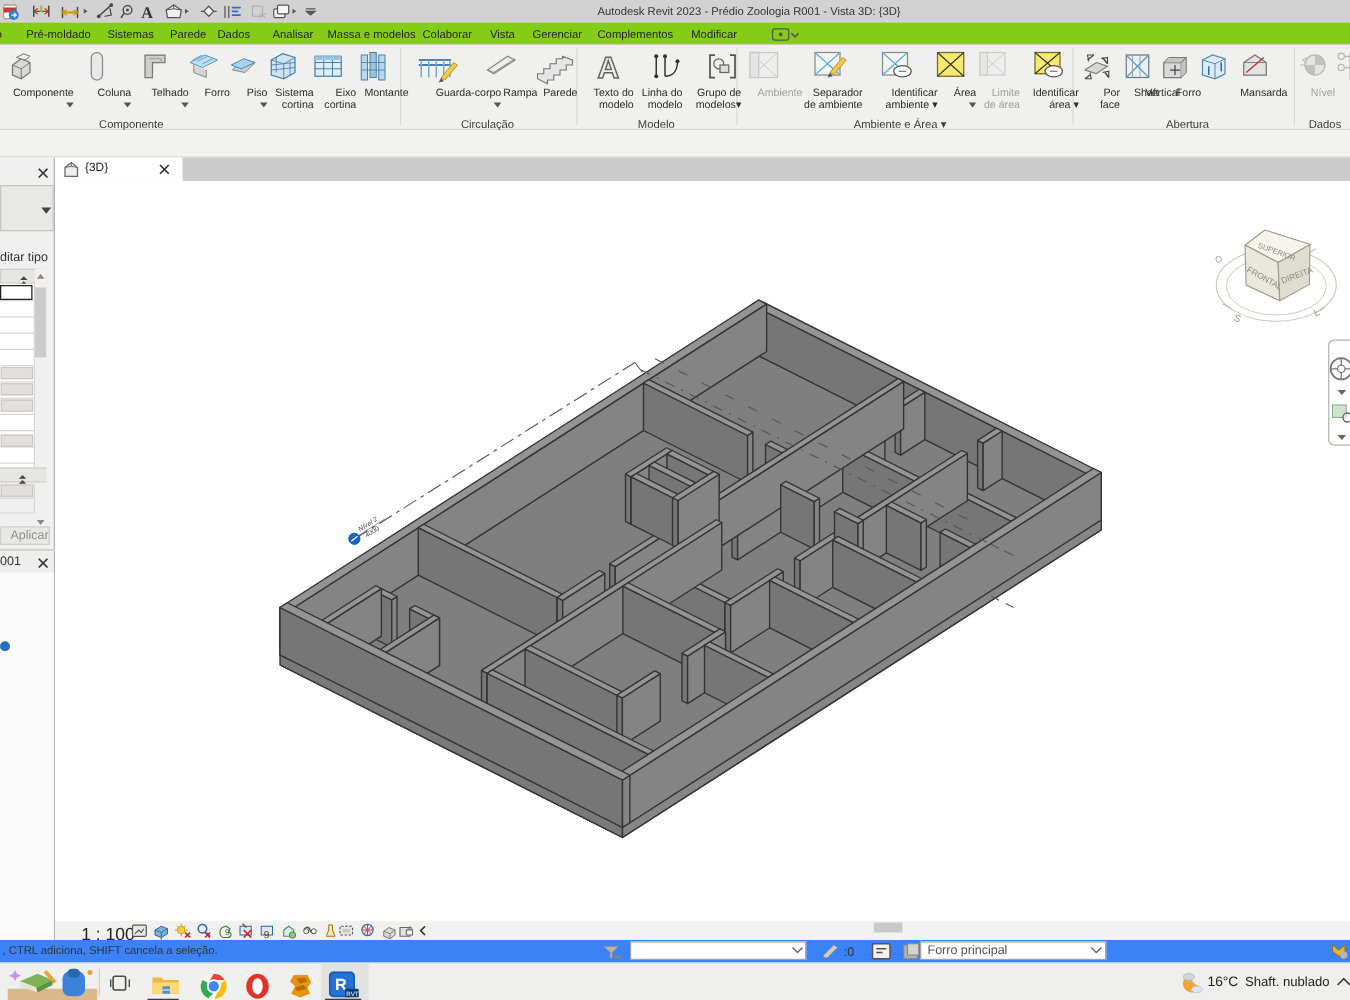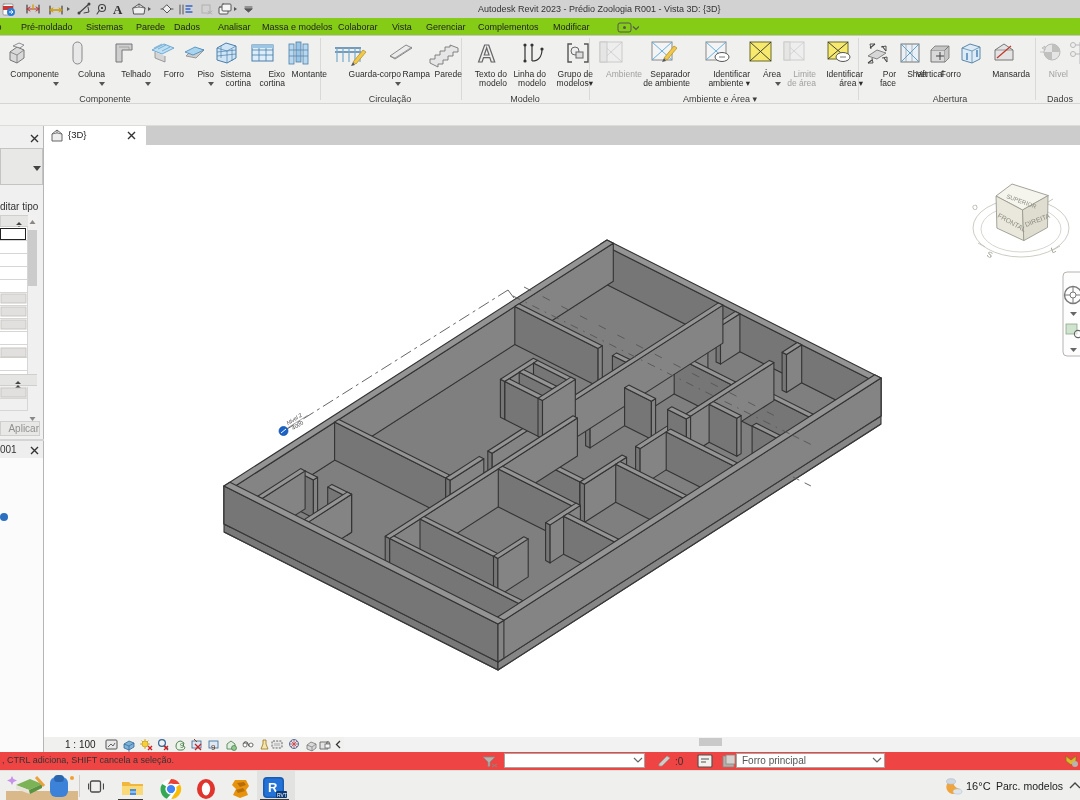--- a/index.html
+++ b/index.html
@@ -19,21 +19,21 @@
 .dd{display:inline-block;width:0;height:0;border-left:3px solid transparent;border-right:3px solid transparent;border-top:4px solid #555;vertical-align:middle}
 #optbar{left:0;top:104px;width:1080px;height:22px;background:#f2f2f1;border-bottom:1px solid #dcdcdb}
 #tabstrip{left:44px;top:126px;width:1036px;height:19px;background:#cccccc}
 #vtab{left:44px;top:126px;width:102px;height:19px;background:#fff;font-size:9.5px;color:#222}
 
 #props{left:0;top:126px;width:44px;height:626px;background:#f0f0f0;border-right:1px solid #b5b5b5}
 
 #viewport{left:45px;top:145px;width:1035px;height:592px;background:#fff}
 
 #vcb{left:44px;top:737px;width:1036px;height:15px;background:#f0f0ef}
-#statusbar{left:0;top:752px;width:1080px;height:32px;background:#ef4444;font-size:9px;color:#333}
+#statusbar{left:0;top:752px;width:1080px;height:32px;background:#3b82f6;font-size:9px;color:#333}
 #taskbar{left:0;top:770px;width:1080px;height:30px;background:#efefee;border-top:1px solid #dededd}
 </style></head><body>
 <div id="app">
 
 <div class="abs" id="titlebar">
 <svg class="abs" style="left:0;top:0" width="260" height="18" viewBox="0 0 260 18">
 <g stroke-linecap="round">
 <rect x="3" y="4" width="10" height="11" rx="1" fill="#fff" stroke="#888" stroke-width="0.8"></rect>
           <rect x="3" y="6" width="10" height="4" fill="#c33"></rect>
           <circle cx="11" cy="12" r="4" fill="#2a7fd4"></circle>
@@ -563,21 +563,21 @@
 <path d="M1070 312l3.5 4 3.5-4z" fill="#666"></path>
 <rect x="1066" y="324" width="11" height="10" fill="#cfe3cf" stroke="#8aa88a" stroke-width="0.8"></rect>
 <circle cx="1078" cy="334" r="3.6" fill="#fff" fill-opacity="0.6" stroke="#666" stroke-width="1.1"></circle>
 <path d="M1080.5 337l3 3" stroke="#666" stroke-width="1.3"></path>
 <path d="M1070 348l3.5 4 3.5-4z" fill="#666"></path>
 </g>
 
 </g>
 </svg>
 <div class="abs" id="vcb">
-<div class="abs" style="left:21px;top:2px;font-size:10px;color:#222">1 : 100</div>
+<div class="abs" style="left:21px;top:2px;font-size:14px;color:#222">1 : 100</div>
 <svg class="abs" style="left:60px;top:1px" width="240" height="14" viewBox="0 0 240 14">
 <g>
 <rect x="2" y="2" width="11" height="9" rx="1" fill="#e8e8e8" stroke="#555" stroke-width="1"></rect>
           <path d="M4 9l3-3 2 2 2-3" fill="none" stroke="#555" stroke-width="0.9"></path>
 <path d="M20 6l5-3 5 2v4l-5 3-5-2z" fill="#7db3d8" stroke="#336699" stroke-width="0.8"></path>
           <path d="M20 6l5 2 5-3M25 8v6" fill="none" stroke="#336699" stroke-width="0.7"></path>
 <g transform="translate(36,0)">
             <circle cx="5" cy="6" r="3" fill="#f4d03f" stroke="#c90" stroke-width="0.7"></circle>
             <path d="M5 1v2M5 9v2M0 6h2M8 6h2M1.5 2.5L3 4M8.5 2.5L7 4" stroke="#c90" stroke-width="0.8"></path>
             <path d="M8 8l4 4M12 8l-4 4" stroke="#cc2222" stroke-width="1.4"></path>
@@ -714,18 +714,18 @@
 <text x="14" y="19.5" font-size="5" fill="#fff" font-family="Liberation Sans">RVT</text>
 </svg>
 <div class="abs" style="left:118px;top:28px;width:25px;height:2px;background:#3a3a3a"></div>
 <div class="abs" style="left:260px;top:28px;width:29px;height:2px;background:#3a3a3a"></div>
 <svg class="abs" style="left:944px;top:6px" width="20" height="19" viewBox="0 0 20 19">
 <path d="M9 3a7 7 0 1 0 7 9 8 8 0 0 1-7-9z" fill="#f0a43c"></path>
 <ellipse cx="7" cy="4.5" rx="4.5" ry="2.8" fill="#cfd8e2" stroke="#aab6c4" stroke-width="0.6"></ellipse>
 <ellipse cx="13.5" cy="14.5" rx="4.5" ry="2.6" fill="#dde6ef" stroke="#b6c2d0" stroke-width="0.6"></ellipse>
 </svg>
 <div class="abs" style="left:966px;top:9px;font-size:11px;color:#222">16°C</div>
-<div class="abs" style="left:996px;top:9px;font-size:10.5px;color:#222">Parc. modelos</div>
+<div class="abs" style="left:996px;top:9px;font-size:10.5px;color:#222">Shaft. nublado</div>
 <svg class="abs" style="left:1068px;top:9px" width="14" height="10">
         <path d="M2 8l5-5 5 5" fill="none" stroke="#444" stroke-width="1.4"></path>
       </svg>
 </div>
 
 </div>
 </body></html>

